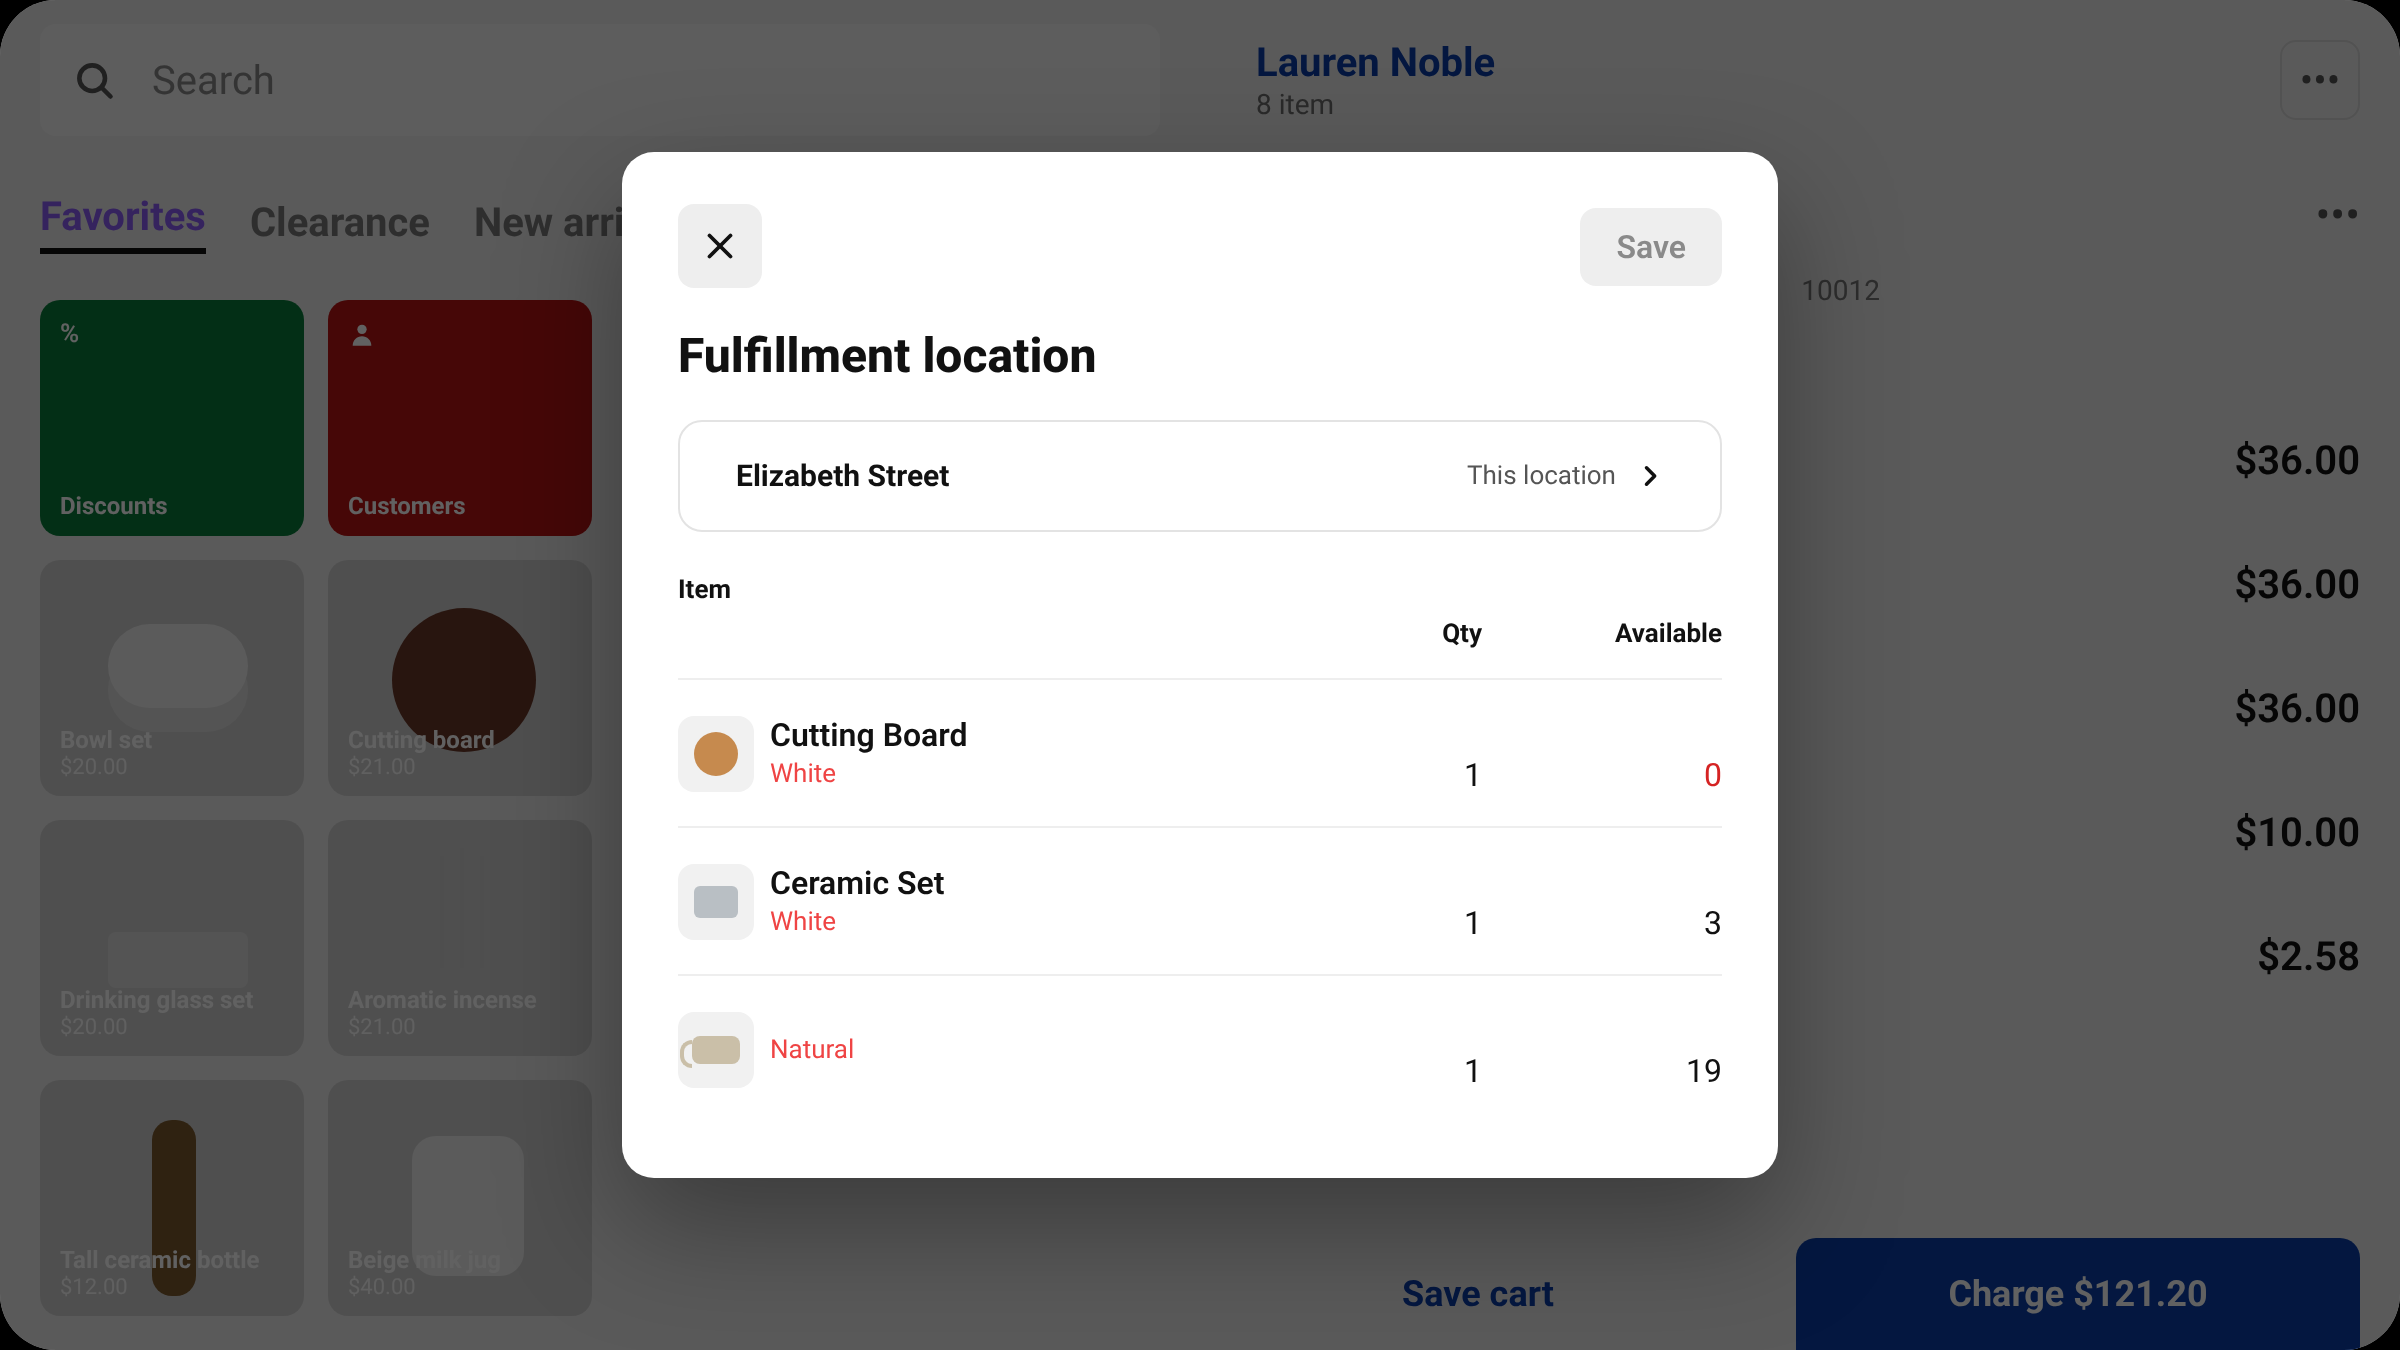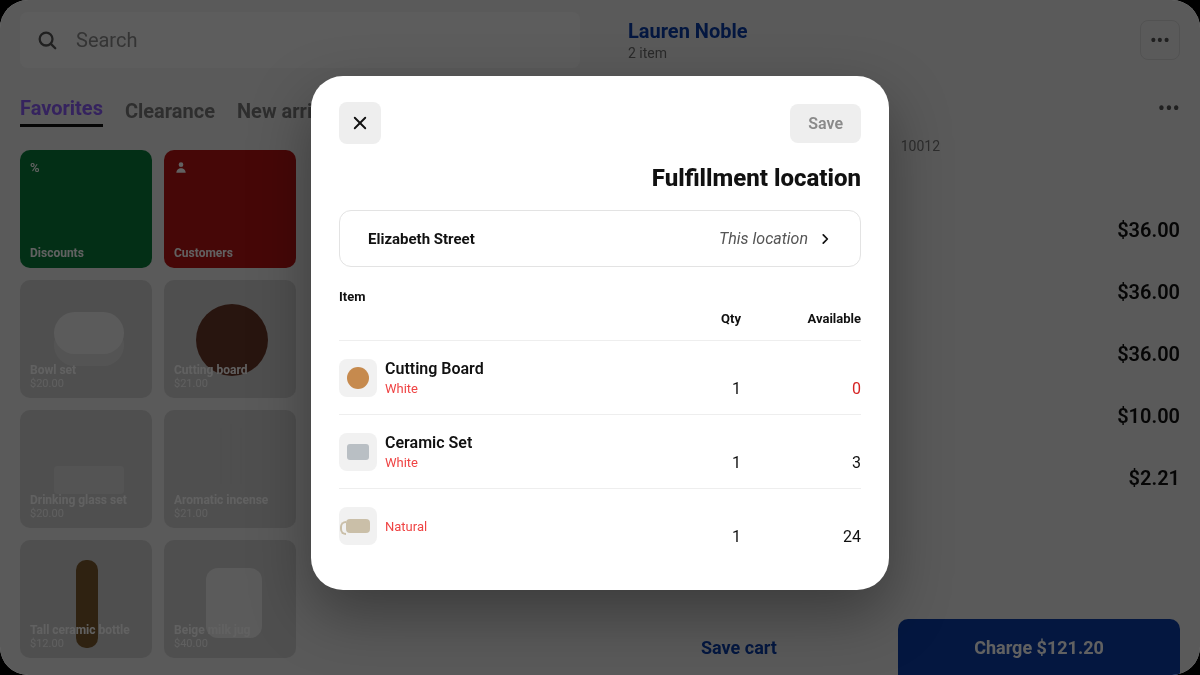--- a/index.html
+++ b/index.html
@@ -40,28 +40,28 @@
 .prices div { margin-bottom: 38px; }
 
 .bottombar { position: absolute; left: 598px; right: 20px; bottom: 0; height: 56px; display: flex; gap: 18px; }
 .savecart { flex: 1; background: transparent; display:flex; align-items:center; justify-content:center; font-size: 18px; font-weight:700; color:#0b3ea8; border-radius:10px; }
 .charge   { flex: 1; background: #0b3ea8; color:#fff; display:flex; align-items:center; justify-content:center; font-size: 18px; font-weight:700; border-radius:10px 10px 0 0; }
 
 
 .dim { position: absolute; inset: 0; background: rgba(0,0,0,0.62); }
 
 
-.modal { position: absolute; top: 76px; left: 50%; transform: translateX(-50%); width: 578px; background: #fff; border-radius: 32px; padding: 26px 28px 28px; box-shadow: 0 24px 60px rgba(0,0,0,.35); }
+.modal { position: absolute; top: 76px; left: 50%; transform: translateX(-50%); width: 578px; background: #fff; border-radius: 16px; padding: 26px 28px 28px; box-shadow: 0 24px 60px rgba(0,0,0,.35); }
 .modal-top { display:flex; justify-content: space-between; align-items:center; margin-bottom: 20px; }
 .closebtn { width:42px; height:42px; background:#eee; border-radius:8px; display:flex;align-items:center;justify-content:center; cursor:pointer; }
 .savebtn  { padding: 10px 18px; background:#eee; color:#8a8a8a; border-radius:8px; font-size:16px; font-weight:600; }
-.mtitle { font-size: 24px; font-weight: 800; color:#111; margin-bottom: 18px; text-align: right; }
+.mtitle { font-size: 24px; font-weight: 800; color:#111; margin-bottom: 18px; }
 .locrow { border:1px solid #e3e3e3; border-radius:12px; padding: 18px 28px; display:flex; align-items:center; justify-content:space-between; cursor:pointer; }
 .locname { font-size:15px; font-weight:700; color:#111; }
-.locright { display:flex; align-items:center; gap:10px; font-size:16px; color:#555;font-style:italic; }
+.locright { display:flex; align-items:center; gap:10px; font-size:13px; color:#555; }
 .thead { display:grid; grid-template-columns: 1fr 90px 120px; padding: 22px 0 14px; font-size:13px; font-weight:700; color:#111; border-bottom:1px solid #eee; }
 .thead .c2,.thead .c3,.trow .c2,.trow .c3{ text-align:right;margin-top:22px; }
 .trow { display:grid; grid-template-columns: 46px 1fr 90px 120px; align-items:center; padding: 16px 0; border-bottom:1px solid #eee; font-size:16px; }
 .trow:last-child { border-bottom:none; }
 .thumb { width:38px; height:38px; border-radius:8px; background:#f1f1f1; display:flex; align-items:center; justify-content:center; }
 .thumb .rd { width:22px; height:22px; border-radius:50%; background:#c68a4e; }
 .thumb .bx { width:22px; height:16px; background:#b9bfc4; border-radius:3px; }
 .thumb .mg { width:24px; height:14px; background:#cabfa8; border-radius:4px; position:relative; }
 .thumb .mg::before { content:''; position:absolute; left:-6px; top:2px; width:4px; height:10px; border:2px solid #cabfa8; border-right:none; border-radius:6px 0 0 6px; }
 .iname { font-size:16px; font-weight:600; color:#111; line-height:1.2; }
@@ -78,21 +78,21 @@
   <div class="header">
     <div class="search">
       <svg width="22" height="22" viewBox="0 0 24 24" fill="none" stroke="#555" stroke-width="2.5" stroke-linecap="round">
           <circle cx="11" cy="11" r="7"></circle>
           <line x1="21" y1="21" x2="16.5" y2="16.5"></line>
         </svg>
       <span>Search</span>
     </div>
     <div class="cust">
       <div class="cust-name">Lauren Noble</div>
-      <div class="cust-sub">2 item</div>
+      <div class="cust-sub">8 item</div>
     </div>
     <div class="morebtn">•••</div>
   </div>
 
   <div class="tabs">
     <span class="active">Favorites</span>
     <span>Clearance</span>
     <span>New arriva</span>
   </div>
   <div class="tabsmore">•••</div>
@@ -161,21 +161,21 @@
           <div class="sub">$40.00</div>
         </div>
       </div>
   </div>
 
   <div class="prices">
     <div>$36.00</div>
     <div>$36.00</div>
     <div>$36.00</div>
     <div>$10.00</div>
-    <div>$2.21</div>
+    <div>$2.58</div>
   </div>
 
   <div class="bottombar">
     <div class="savecart">Save cart</div>
     <div class="charge">Charge $121.20</div>
   </div>
 
   <div class="dim"></div>
 
   <div class="modal">
@@ -229,16 +229,16 @@
       <div class="c3">3</div>
     </div>
     <div class="trow">
       <div class="thumb">
           <div class="mg"></div>
         </div>
       <div>
           <div class="ivar">Natural</div>
         </div>
       <div class="c2">1</div>
-      <div class="c3">24</div>
+      <div class="c3">19</div>
     </div>
   </div>
 </div>
 
 </body></html>

